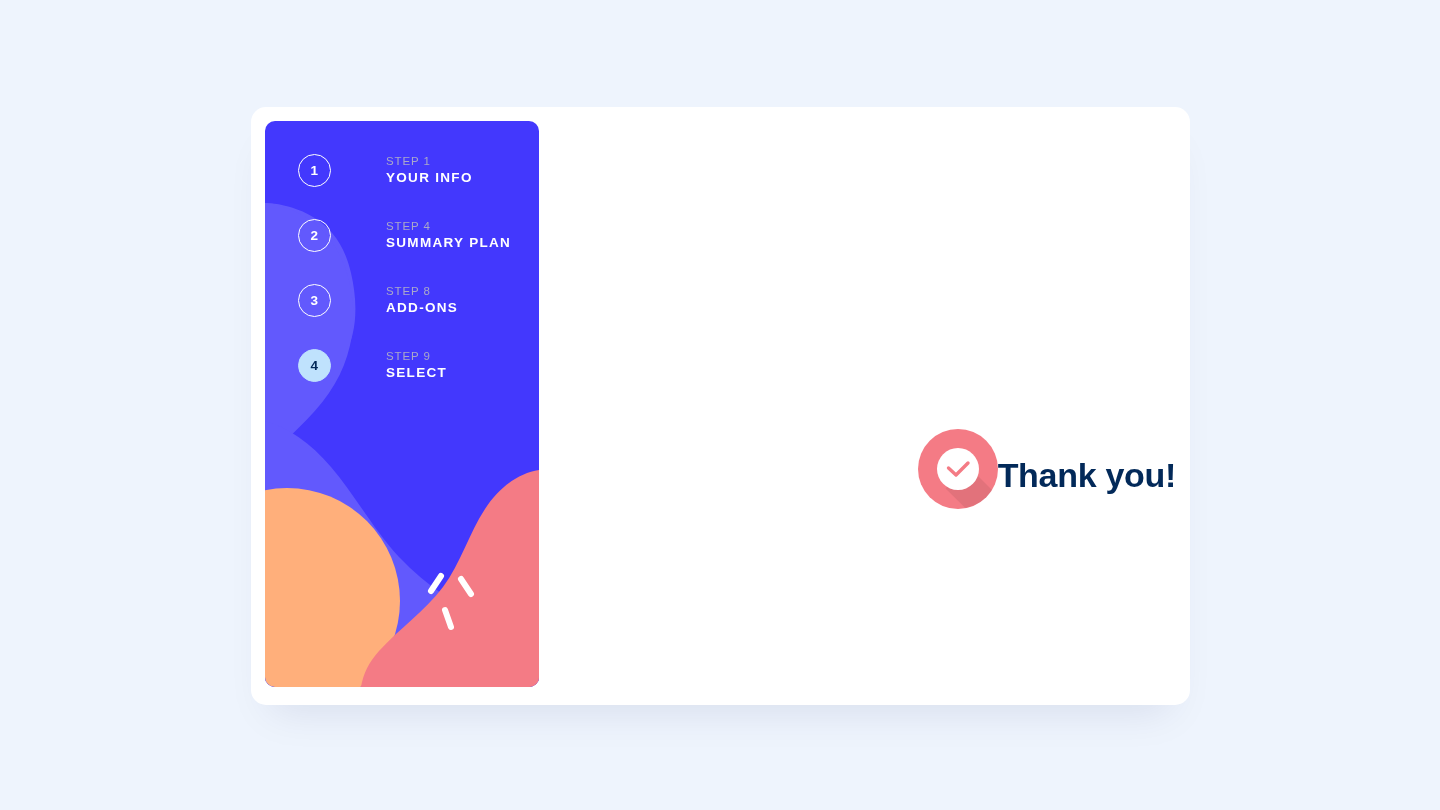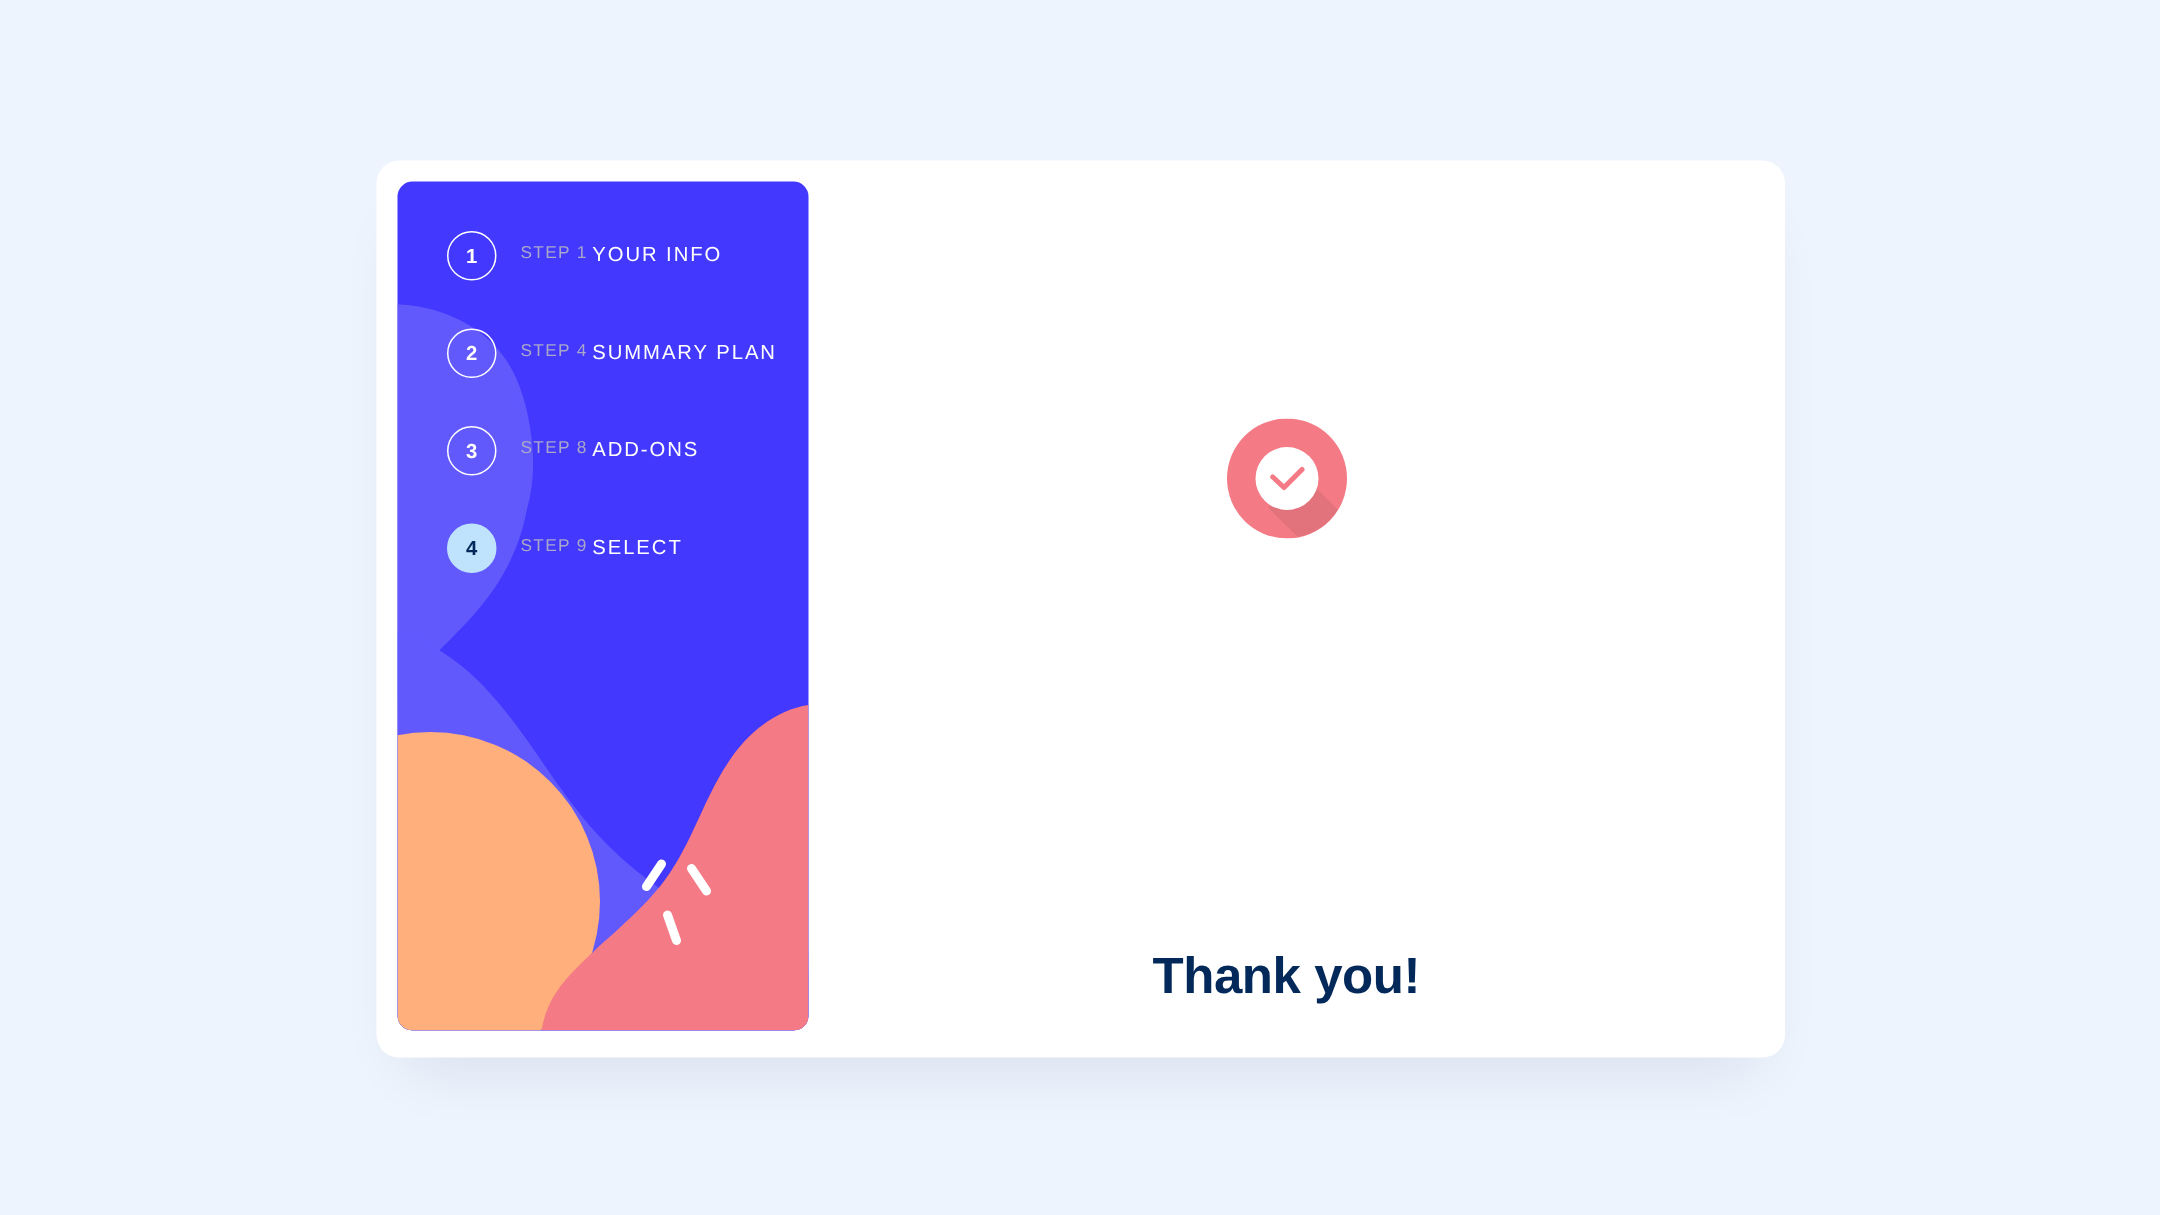--- a/index.html
+++ b/index.html
@@ -83,47 +83,47 @@
   }
 
   .step.active .step-circle {
     background: #bfe2fd;
     border-color: #bfe2fd;
     color: #022959;
   }
 
   .step-text {
     display: flex;
-    flex-direction: row;
+    flex-direction: column;
     gap: 3px;
+    margin-left: 39px;
   }
 
   .step-num {
     font-size: 11.5px;
     color: #a9a8c9;
     letter-spacing: 0.9px;
     line-height: 1.1;
   }
 
   .step-label {
     font-size: 13.5px;
-    font-weight: normal;
+    font-weight: bold;
     color: #ffffff;
     letter-spacing: 1.3px;
     line-height: 1.1;
   }
 
   
   .main {
     flex: 1;
     position: relative;
     display: flex;
-    flex-direction: column;
     align-items: center;
-    justify-content: space-between;
+    justify-content: flex-end;
     padding-top: 158px;
   }
 
   .thanks-icon {
     width: 80px;
     height: 80px;
     margin-bottom: 32px;
   }
 
   .thanks-title {

